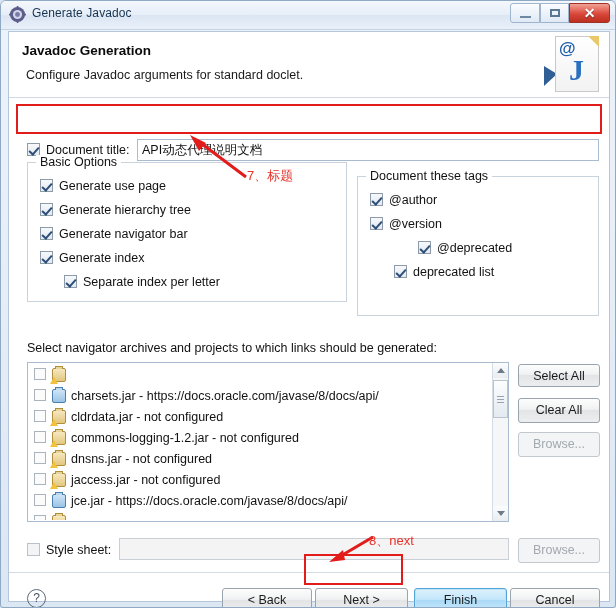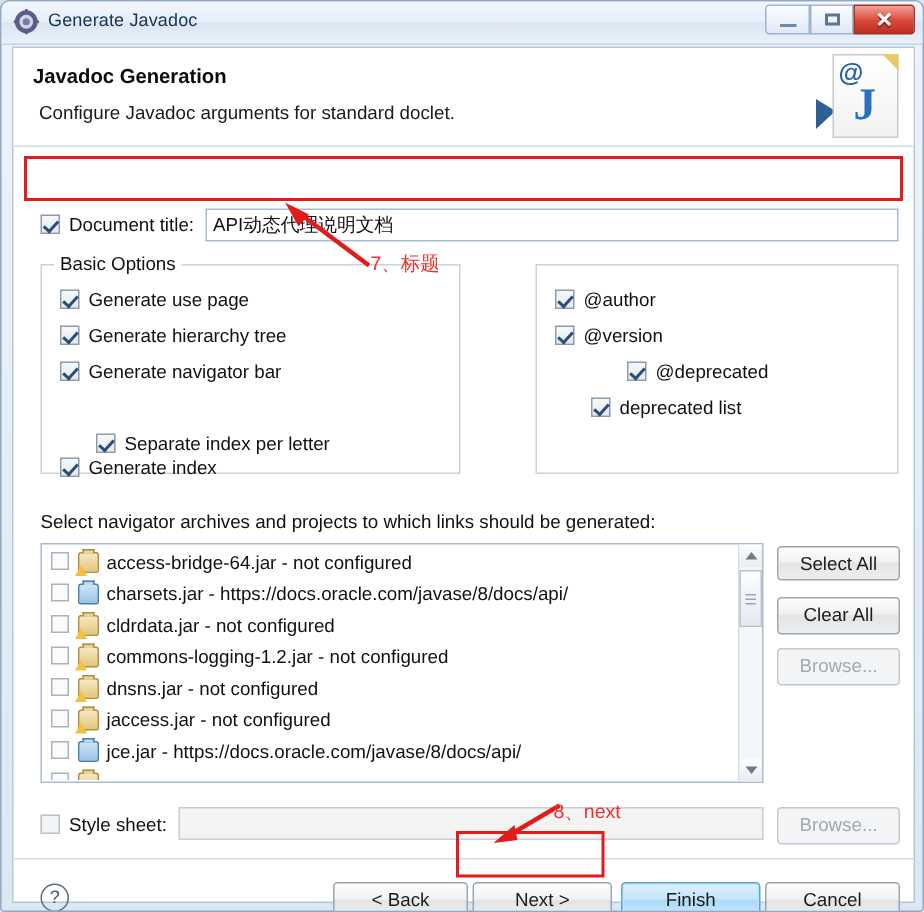--- a/index.html
+++ b/index.html
@@ -190,21 +190,21 @@
   }
   .group > .legend {
     position: absolute;
     top: -8px; left: 8px;
     background: #ffffff;
     padding: 0 4px;
     font-size: 12.5px;
     color: #111;
     white-space: nowrap;
   }
-  #grp-basic { left: 18px; top: 144px; width: 280px; height: 140px; }
+  #grp-basic { left: 18px; top: 130px; width: 320px; height: 140px; }
   #grp-tags  { left: 348px; top: 144px; width: 242px; height: 140px; }
 
   
   #list-label { position: absolute; left: 18px; top: 309px; font-size: 12.5px; color: #111; }
   #listbox {
     position: absolute; left: 18px; top: 330px;
     width: 482px; height: 160px;
     background: #ffffff;
     border: 1px solid #a9bccf;
     box-sizing: border-box;
@@ -390,49 +390,50 @@
 
       <div class="fieldrow" style="left:12px; top:16px;">
         <span class="cb checked"></span><span class="cb-label">Generate use page</span>
       </div>
       <div class="fieldrow" style="left:12px; top:40px;">
         <span class="cb checked"></span><span class="cb-label">Generate hierarchy tree</span>
       </div>
       <div class="fieldrow" style="left:12px; top:64px;">
         <span class="cb checked"></span><span class="cb-label">Generate navigator bar</span>
       </div>
-      <div class="fieldrow" style="left:12px; top:88px;margin-top:40px;">
+      <div class="fieldrow" style="left:12px; top:88px;">
         <span class="cb checked"></span><span class="cb-label">Generate index</span>
       </div>
       <div class="fieldrow" style="left:36px; top:112px;">
         <span class="cb checked"></span><span class="cb-label">Separate index per letter</span>
       </div>
     </div>
 
     <div class="group" id="grp-tags">
+      <span class="legend">Document these tags</span>
 
       <div class="fieldrow" style="left:12px; top:16px;">
         <span class="cb checked"></span><span class="cb-label">@author</span>
       </div>
       <div class="fieldrow" style="left:12px; top:40px;">
         <span class="cb checked"></span><span class="cb-label">@version</span>
       </div>
       <div class="fieldrow" style="left:12px; top:64px;margin-left:48px;">
         <span class="cb checked"></span><span class="cb-label">@deprecated</span>
       </div>
       <div class="fieldrow" style="left:36px; top:88px;">
         <span class="cb checked"></span><span class="cb-label">deprecated list</span>
       </div>
     </div>
 
     <div id="list-label">Select navigator archives and projects to which links should be generated:</div>
 
     <div id="listbox">
       <div class="listrow" style="padding-top:2px;">
-        <span class="rowcb"></span><span class="jaricon"><span class="warn"></span></span><span>access-bridge-64.jar - not configured</span>
+        <span class="rowcb"></span><span class="jaricon"><span class="warn"></span></span>
       </div>
       <div class="listrow">
         <span class="rowcb"></span><span class="jaricon blue"></span><span>charsets.jar - https://docs.oracle.com/javase/8/docs/api/</span>
       </div>
       <div class="listrow">
         <span class="rowcb"></span><span class="jaricon"><span class="warn"></span></span><span>cldrdata.jar - not configured</span>
       </div>
       <div class="listrow">
         <span class="rowcb"></span><span class="jaricon"><span class="warn"></span></span><span>commons-logging-1.2.jar - not configured</span>
       </div>

